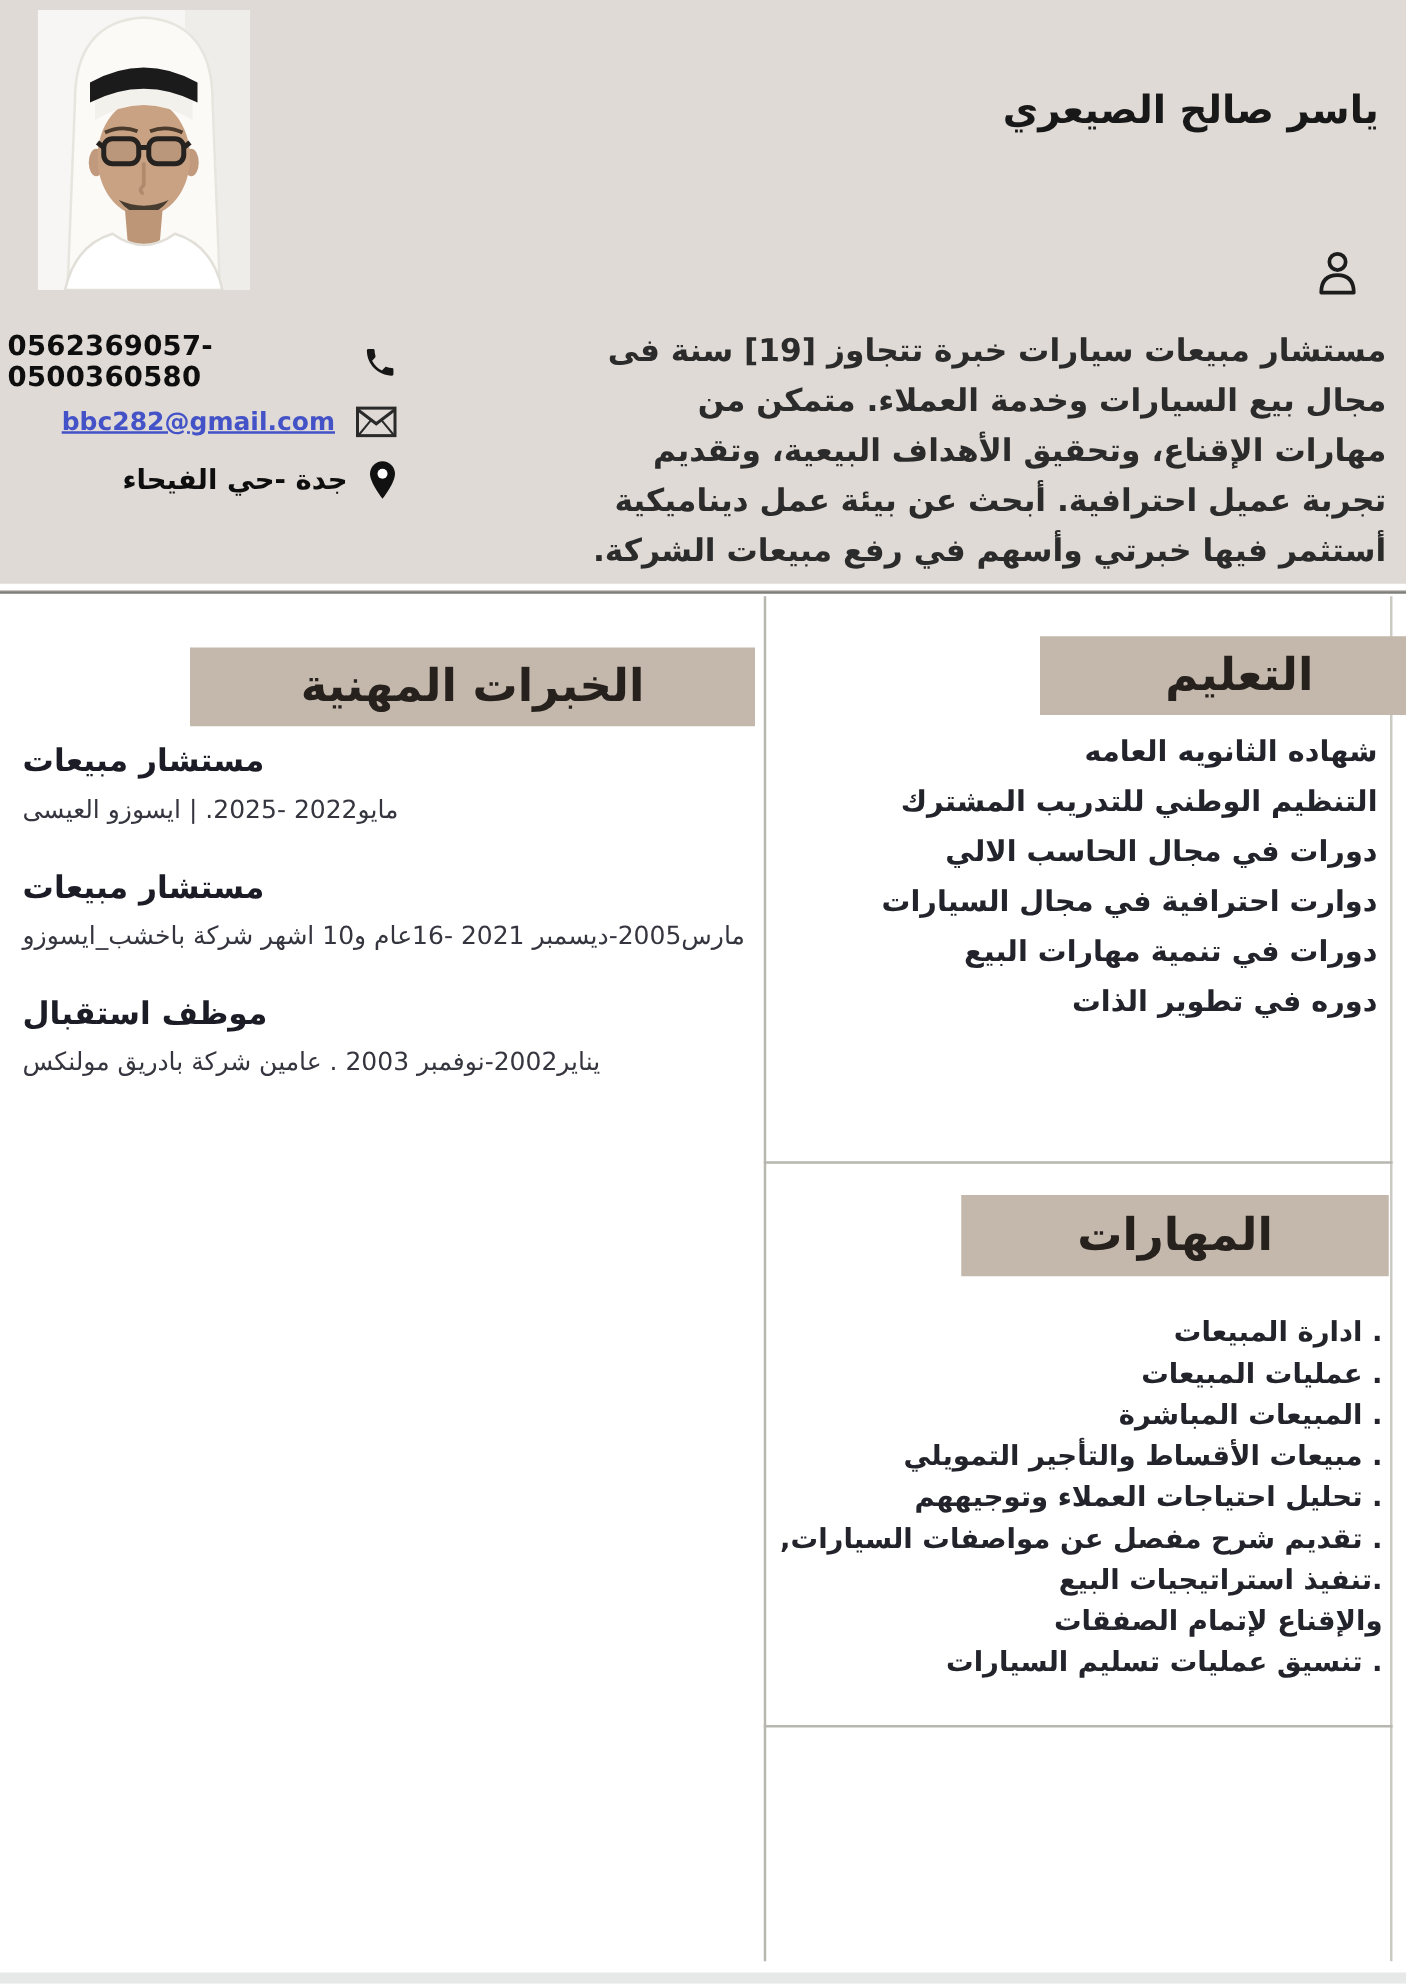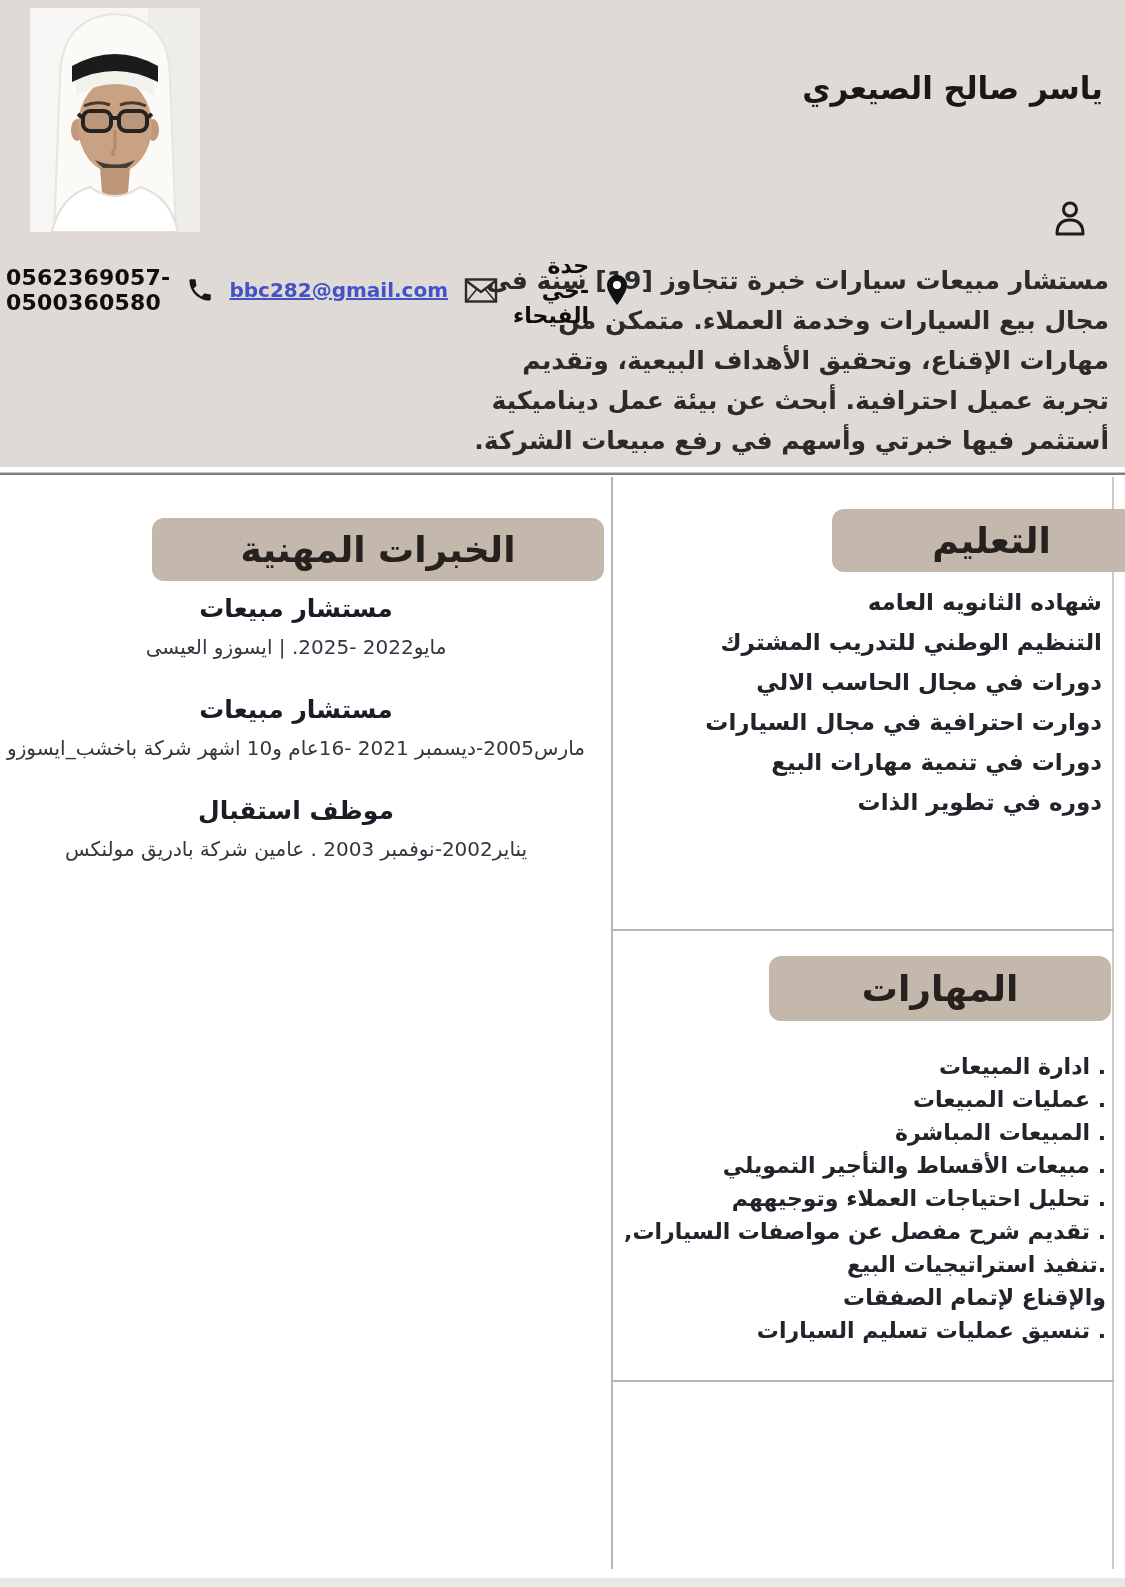--- a/index.html
+++ b/index.html
@@ -12,42 +12,42 @@
 
   .photo { position:absolute; top:8px; left:30px; width:170px; height:224px; overflow:hidden; }
   .photo svg { display:block; }
 
   .name { position:absolute; top:70px; right:22px; direction:rtl; font-size:31px; font-weight:700; color:#181818; }
 
   .person-icon-wrap { position:absolute; top:200px; right:38px; width:34px; height:38px; }
 
   .summary { position:absolute; top:261px; right:16px; width:648px; direction:rtl; text-align:right; font-size:25px; line-height:40px; font-weight:600; color:#2b2b2b; }
 
-  .contact { position:absolute; top:274px; left:6px; width:312px; display:flex; flex-direction:row; gap:15px; align-items:flex-end; }
+  .contact { position:absolute; top:274px; left:6px; width:312px; display:flex; flex-direction:column; gap:15px; align-items:flex-end; }
   .contact-row { display:flex; align-items:center; gap:16px; height:32px; }
   .cicon svg { display:block; }
   .phone-text { font-size:22px; font-weight:700; color:#0e0e0e; letter-spacing:.2px; }
   .email-text { font-size:20px; font-weight:700; color:#4452c8; text-decoration:underline; cursor:pointer; }
   .location-text { font-size:22px; font-weight:700; color:#0e0e0e; direction:rtl; }
 
   
   .v-main  { position:absolute; top:477px; left:611px; width:2px; height:1092px; background:#b7b7af; }
   .v-right { position:absolute; top:477px; left:1112px; width:2px; height:1092px; background:#cbcbc4; }
   .h-div1  { position:absolute; top:929px;  left:611px; width:503px; height:2px; background:#b7b7af; }
   .h-div2  { position:absolute; top:1380px; left:611px; width:503px; height:2px; background:#b7b7af; }
   .bottom-strip { position:absolute; bottom:0; left:0; width:1125px; height:9px; background:#e7e8e8; }
 
   
-  .section-block { background:#c4b8ac; display:flex; align-items:center; justify-content:center; font-weight:700; color:#26211d; direction:rtl;border-radius:12px; }
+  .section-block { background:#c4b8ac; display:flex; align-items:center; justify-content:center; font-weight:700; color:#26211d; direction:rtl; }
   .exp-header    { position:absolute; top:518px; left:152px; width:452px; height:63px; font-size:36px; }
   .edu-header    { position:absolute; top:509px; left:792px; width:319px; height:63px; font-size:36px;margin-left:40px; }
   .skills-header { position:absolute; top:956px; left:769px; width:342px; height:65px; font-size:36px; }
 
   
-  .exp-list { position:absolute; top:594px; left:0; width:592px; direction:rtl; text-align:center; }
+  .exp-list { position:absolute; top:594px; left:18px; width:592px; direction:rtl; text-align:left; }
   .job { margin-bottom:34px; }
   .job-title { font-size:25px; font-weight:700; color:#1c1c26; margin-bottom:10px; }
   .job-meta  { font-size:20px; color:#35353f; line-height:28px; }
 
   
   .edu-list { position:absolute; top:582px; left:615px; width:487px; margin:0; padding:0; list-style:none; direction:rtl; text-align:right; }
   .edu-item { font-size:23px; font-weight:700; color:#23232c; line-height:40px; }
 
   
   .skills-list { position:absolute; top:1046px; left:615px; width:487px; margin:4px; padding:0; list-style:none; direction:rtl; text-align:right; }

